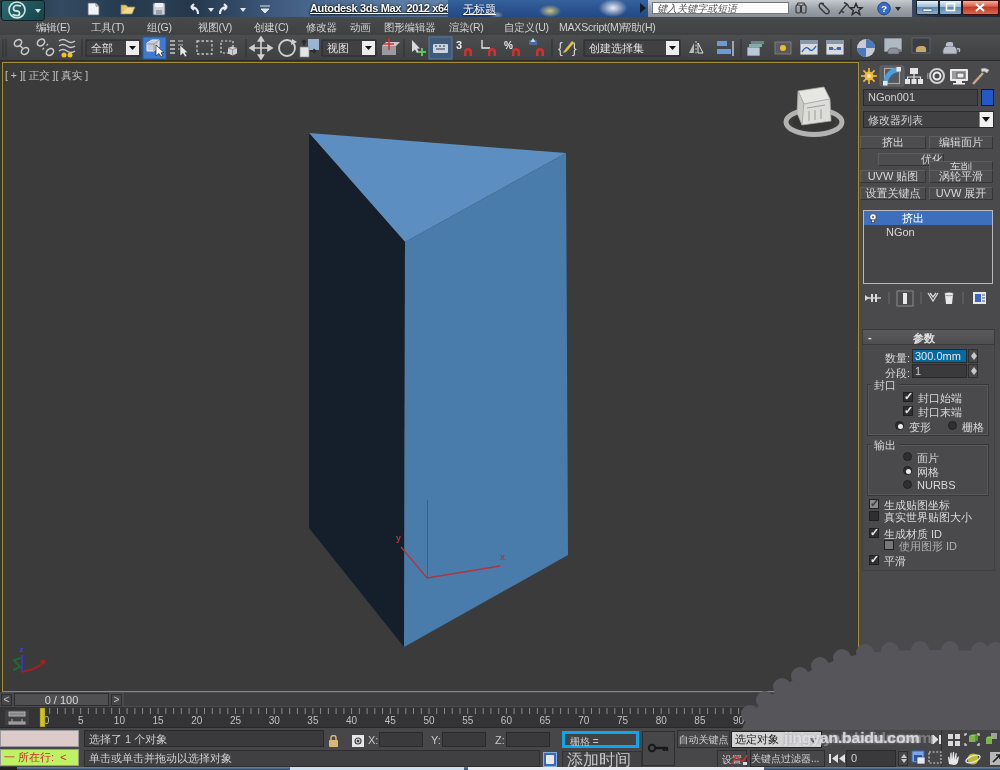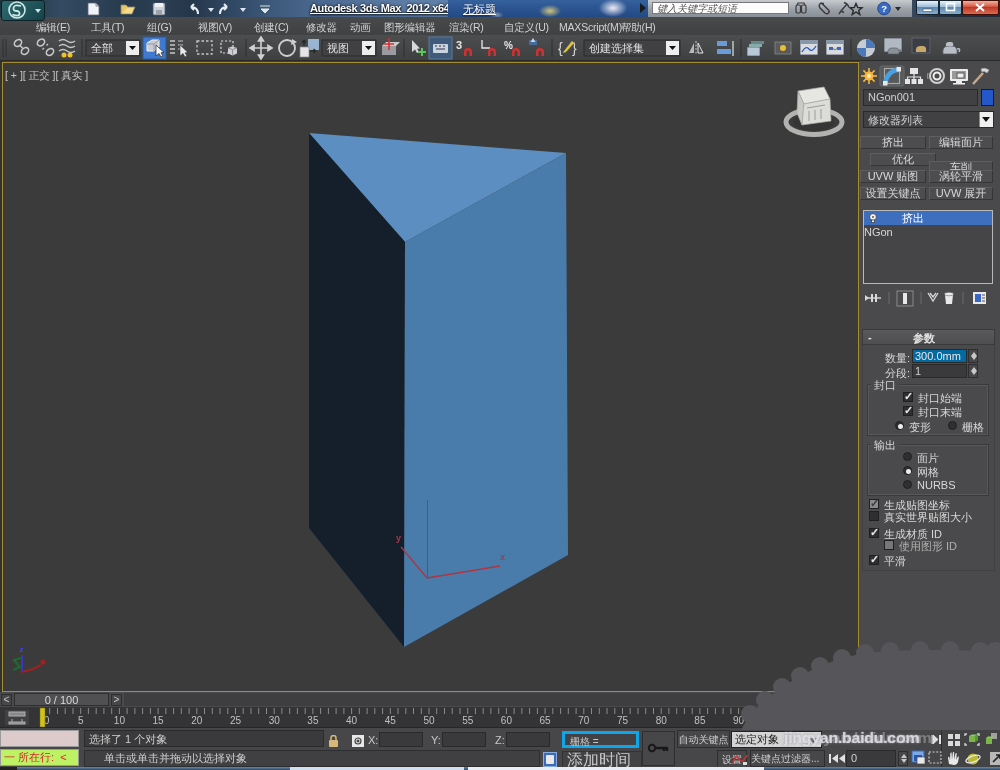--- a/index.html
+++ b/index.html
@@ -442,38 +442,38 @@
     <div class="field" style="left:4px;top:28px;width:115px;height:17px;padding:1px 4px;background:#414143;color:#d0d0d0">NGon001</div>
     <div class="abs" style="left:122px;top:28px;width:13px;height:17px;background:#2458c8;border:1px solid #1a1a1a"></div>
 
     <div class="field" style="left:4px;top:50px;width:131px;height:17px;padding:1px 4px;background:#414143">修改器列表
       <span style="position:absolute;right:0px;top:0px;width:14px;height:15px;background:#f0f0f0;border-left:1px solid #888"></span>
       <span style="position:absolute;right:3px;top:5px;width:0;height:0;border-left:4px solid transparent;border-right:4px solid transparent;border-top:5px solid #111"></span>
     </div>
 
     <div class="pbtn" style="left:1px;top:75px;">挤出</div>
     <div class="pbtn" style="left:70px;top:75px;width:64px">编辑面片</div>
-    <div class="pbtn" style="left:11px;top:92px;">优化</div>
+    <div class="pbtn" style="left:19px;top:92px;text-align:right;">优化</div>
     <div class="pbtn" style="left:70px;top:100px;width:64px">车削</div>
     <div class="pbtn" style="left:1px;top:109px;">UVW 贴图</div>
     <div class="pbtn" style="left:70px;top:109px;width:64px">涡轮平滑</div>
     <div class="pbtn" style="left:1px;top:126px;">设置关键点</div>
     <div class="pbtn" style="left:70px;top:126px;width:64px">UVW 展开</div>
 
     <div class="abs" style="left:4px;top:149px;width:130px;height:74px;background:#454547;border:1px solid #b8b8b8">
       <div class="abs" style="left:0;top:0;width:128px;height:14px;background:#3d6fbe;color:#fff;font-size:11px;line-height:14px">
         <svg width="12" height="12" style="position:absolute;left:3px;top:1px" viewBox="0 0 12 12">
           <circle cx="6" cy="5" r="3.4" fill="#f4f4f4" stroke="#333" stroke-width="0.8"></circle>
           <rect x="4.6" y="8" width="2.8" height="2.5" fill="#f4f4f4" stroke="#333" stroke-width="0.7"></rect>
           <circle cx="6" cy="5" r="1" fill="#555"></circle>
         </svg>
         <span style="margin-left:38px">挤出</span>
       </div>
       <div class="abs" style="left:0;top:14px;width:128px;height:14px;color:#d8d8d8;font-size:11px;line-height:14px">
-        <span style="">NGon</span>
+        <span style="margin-left:22px">NGon</span>
       </div>
     </div>
 
     <svg class="abs" style="left:2px;top:228px" width="137" height="18" viewBox="0 0 137 18">
       <g stroke="#d8d8d8" stroke-width="1.4" fill="none">
         <path d="M 6 9 L 20 9"></path>
         <path d="M 11 5 L 11 13 M 15 5 L 15 13" stroke-width="2"></path>
       </g>
       <path d="M 4 6 L 8 9 L 4 12 Z" fill="#d8d8d8"></path>
       <line x1="28" y1="3" x2="28" y2="15" stroke="#6a6a6c" stroke-width="1"></line>
@@ -697,21 +697,21 @@
       <rect x="40" y="1" width="5" height="19" fill="#d4c21c" stroke="#6a6a10" stroke-width="0.5"></rect>
       <line x1="0" y1="20.5" x2="860" y2="20.5" stroke="#27272a" stroke-width="1"></line>
     </svg>
   </div>
   <div id="statusbar" class="abs">
 
     <div class="abs" style="left:0px;top:2px;width:79px;height:17px;background:#ddcaca;border:1px solid #9a9a9a"></div>
     <div class="abs" style="left:0px;top:21px;width:79px;height:17px;background:#bef264;border:1px solid #9a9a9a;color:#cc2a2a;font-size:11px;line-height:15px"><span style="margin-left:3px">一 所在行: &nbsp;&lt;</span></div>
 
     <div class="field" style="left:84px;top:2px;width:240px;height:17px;line-height:16px"><span style="margin-left:4px">选择了 1 个对象</span></div>
-    <div class="field" style="left:84px;top:22px;width:456px;height:17px;background:#404042;border:1px solid #2e2e30;line-height:15px"><span style="margin-left:19px">单击或单击并拖动以选择对象</span></div>
+    <div class="field" style="left:84px;top:22px;width:456px;height:17px;background:#404042;border:1px solid #2e2e30;line-height:15px"><span style="margin-left:4px">单击或单击并拖动以选择对象</span></div>
 
     <svg class="abs" style="left:328px;top:7px" width="36" height="13" viewBox="0 0 36 13">
       <rect x="1" y="5" width="9" height="7" rx="1" fill="#d8b878"></rect>
       <path d="M 3 5 L 3 3 A 2.5 2.5 0 0 1 8 3 L 8 5" fill="none" stroke="#d8b878" stroke-width="1.5"></path>
       <rect x="24" y="0" width="12" height="12" fill="#e8e8e8"></rect>
       <circle cx="30" cy="6" r="3" fill="none" stroke="#444" stroke-width="1.2"></circle>
       <rect x="28.7" y="4.7" width="2.6" height="2.6" fill="#444"></rect>
     </svg>
     <div class="plbl" style="left:368px;top:6px;color:#c8c8c8">X:</div>
     <div class="field" style="left:379px;top:4px;width:44px;height:15px"></div>

